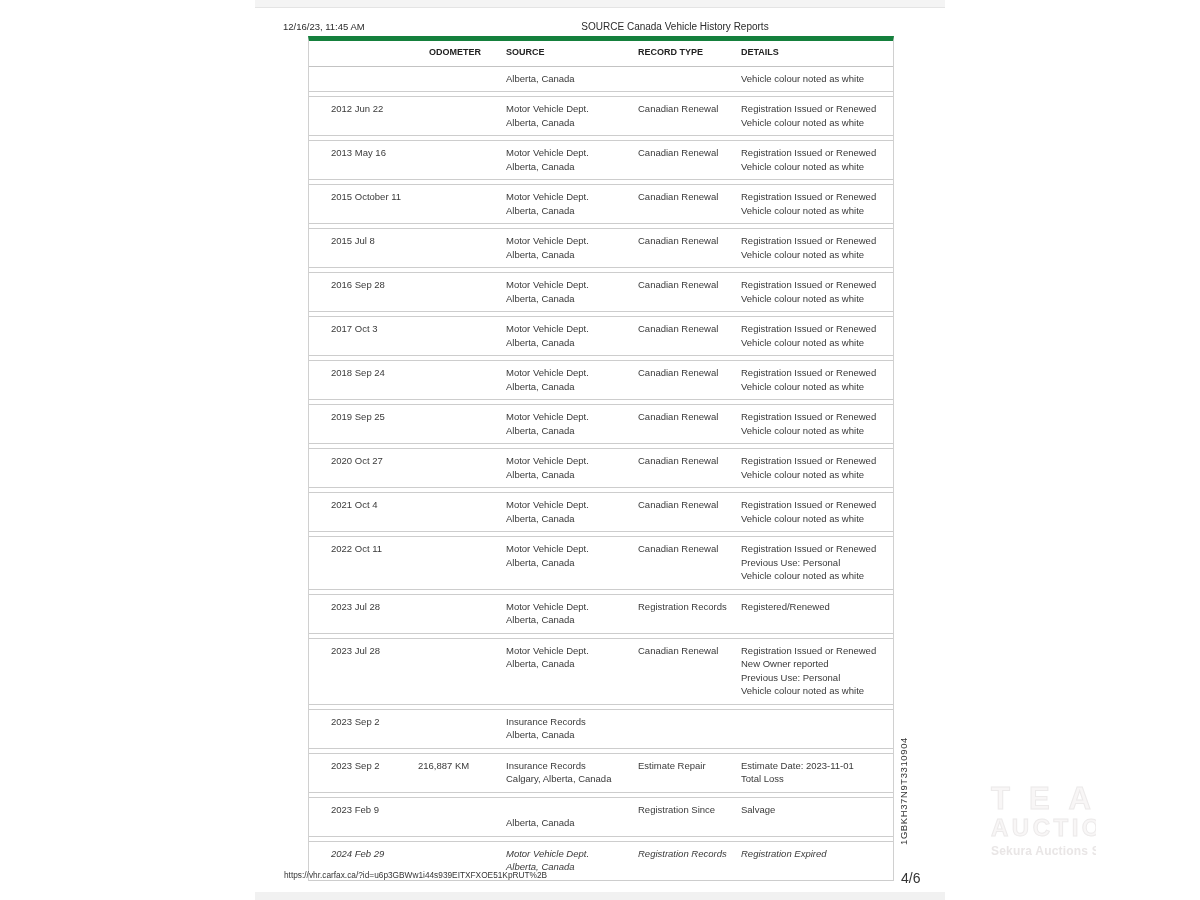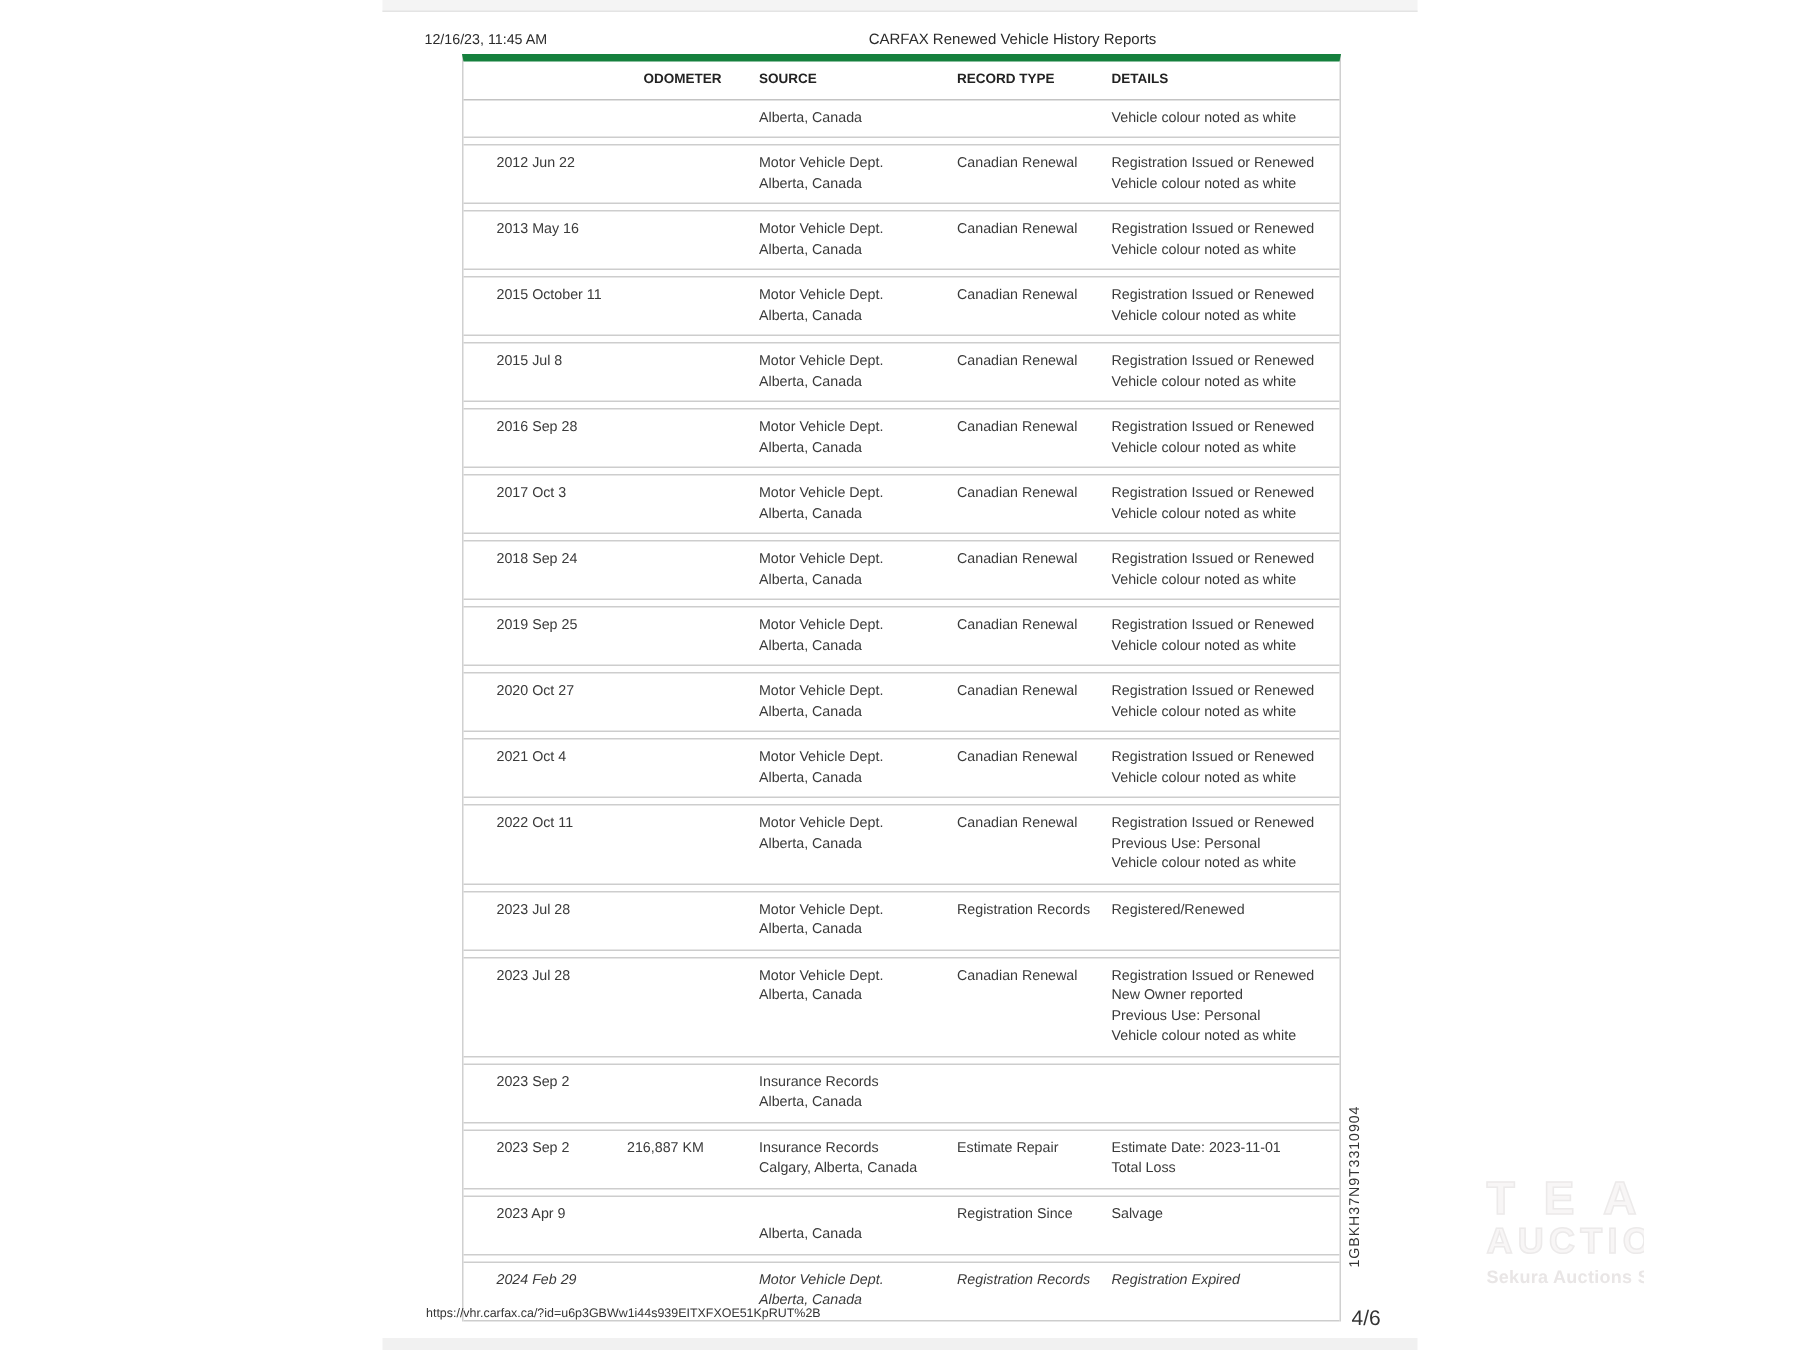--- a/index.html
+++ b/index.html
@@ -58,21 +58,21 @@
 </style>
 </head>
 <body>
 
 <div class="canvas">
 
   <div class="edge-band top"></div>
   <div class="edge-band bottom"></div>
 
   <div class="print-date">12/16/23, 11:45 AM</div>
-  <div class="report-title">CARFAX Renewed Vehicle History Reports</div>
+  <div class="report-title">SOURCE Canada Vehicle History Reports</div>
 
   <div class="vhr-table">
     <div class="thead">
       <div class="cell c-date"></div>
       <div class="cell c-odo">ODOMETER</div>
       <div class="cell c-src">SOURCE</div>
       <div class="cell c-rec">RECORD TYPE</div>
       <div class="cell c-det">DETAILS</div>
     </div>
     <div>
@@ -372,21 +372,21 @@
           <div class="cell c-rec">
             <div>Estimate Repair</div>
           </div>
           <div class="cell c-det">
             <div>Estimate Date: 2023-11-01</div>
             <div>Total Loss</div>
           </div>
         </div>
         <div class="trow">
           <div class="cell c-date">
-            <div>2023 Apr 9</div>
+            <div>2023 Feb 9</div>
           </div>
           <div class="cell c-odo">
             <div>&nbsp;</div>
           </div>
           <div class="cell c-src">
             <div>&nbsp;</div>
             <div>Alberta, Canada</div>
           </div>
           <div class="cell c-rec">
             <div>Registration Since</div>

